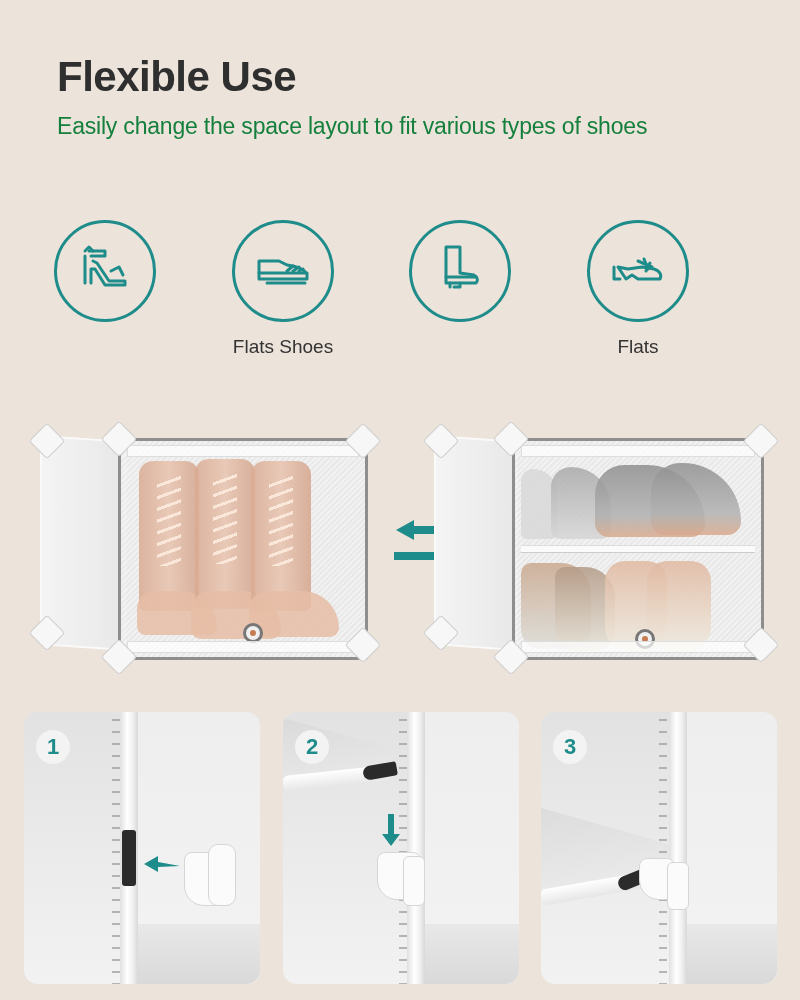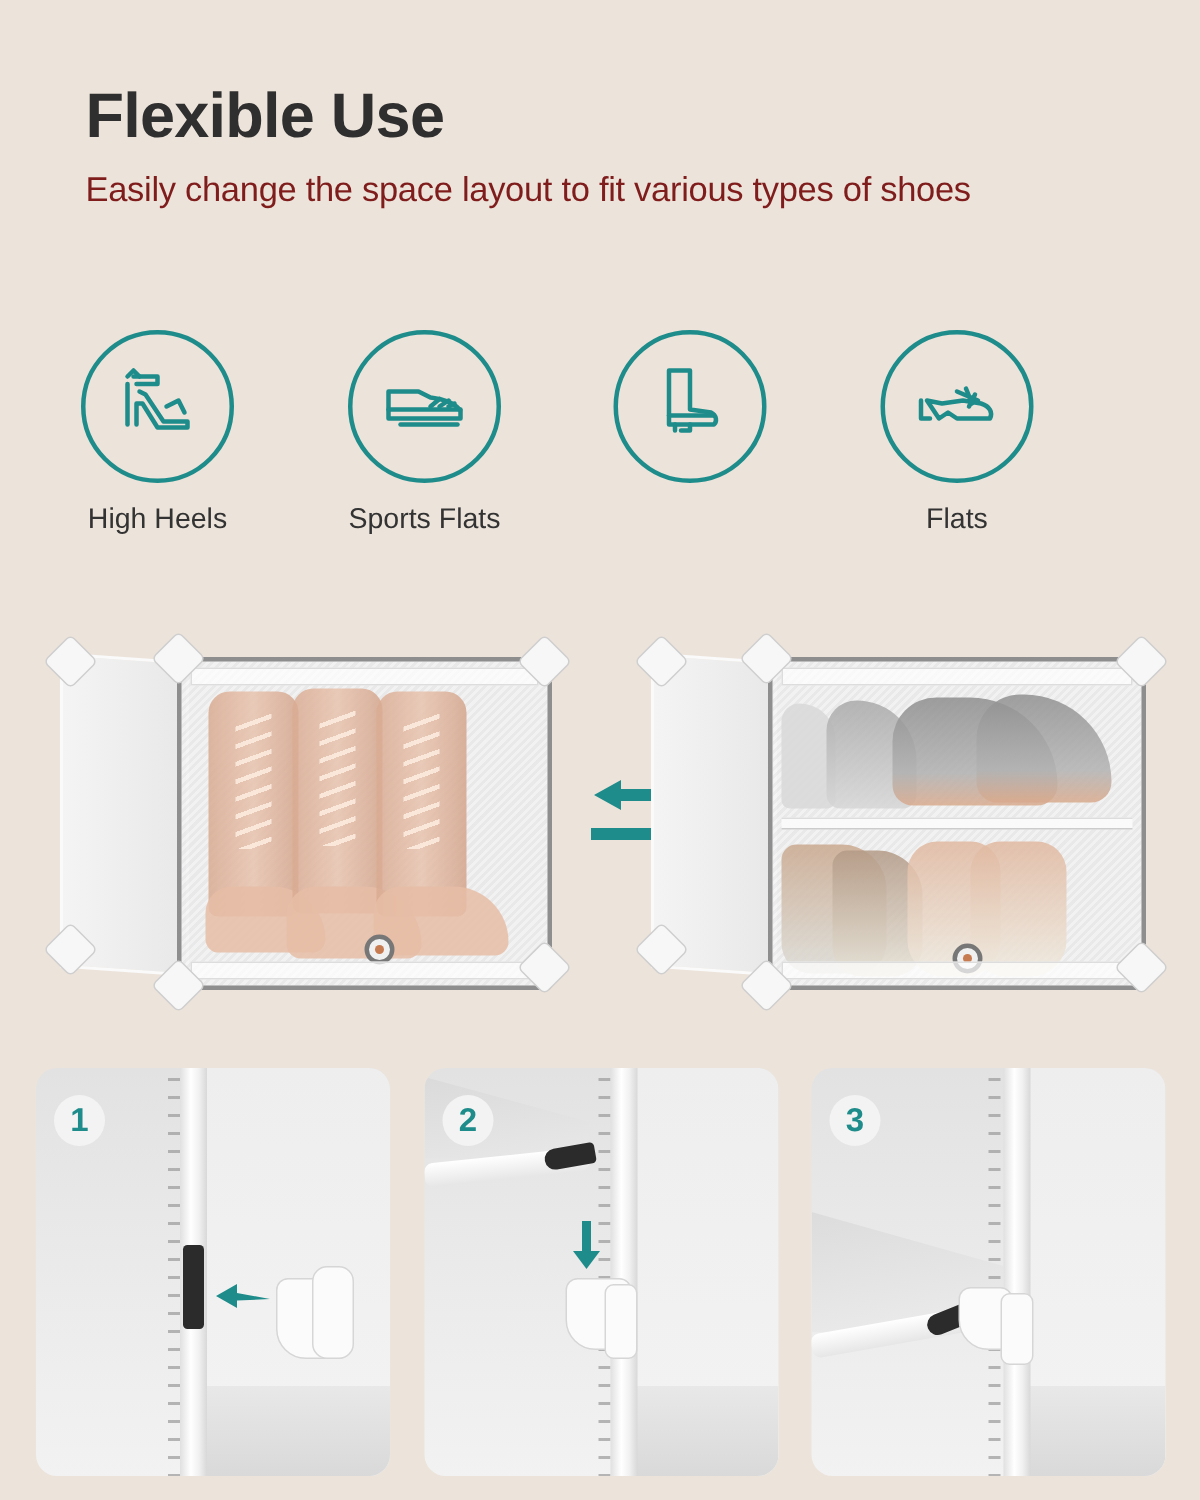--- a/index.html
+++ b/index.html
@@ -1,20 +1,20 @@
 <!DOCTYPE html>
 <html><head>
 <meta charset="utf-8">
 <style>
   * { box-sizing: border-box; margin: 0; padding: 0; }
   html, body { width: 800px; height: 1000px; overflow: hidden; }
   body { background: #ece3da; font-family: "Liberation Sans", "DejaVu Sans", sans-serif; color: #333; position: relative; }
 
   .title { position: absolute; left: 57px; top: 53px; font-size: 42px; font-weight: 700; color: #2f2f2f; letter-spacing: -0.5px; }
-  .subtitle { position: absolute; left: 57px; top: 113px; font-size: 23px; color: #7f1d1d; letter-spacing: -0.2px; }
+  .subtitle { position: absolute; left: 57px; top: 113px; font-size: 23px; color: #15803d; letter-spacing: -0.2px; }
 
   .icons-row { position: absolute; top: 220px; left: 0; width: 800px; height: 150px; }
   .icon-item { position: absolute; width: 170px; text-align: center; }
   .icon-circle { width: 102px; height: 102px; border: 3px solid #1e8c8a; border-radius: 50%; margin: 0 auto; display: flex; align-items: center; justify-content: center; }
   .icon-circle svg { width: 60px; height: 60px; }
   .icon-label { margin-top: 14px; font-size: 19px; color: #333; }
 
   .cabinet { position: absolute; }
   .cab-side { position: absolute; background: linear-gradient(90deg, #f4f4f4, #e8e8e8); border: 2px solid #fafafa; }
   .cab-front { position: absolute; background: rgba(238,238,240,0.85); border: 3px solid #8e8e8e; border-radius: 3px; overflow: hidden;
@@ -58,34 +58,33 @@
   <div class="icon-item" style="left:20px;">
     <div class="icon-circle">
       <svg viewBox="0 0 60 60" fill="none" stroke="#1e8c8a" stroke-width="3" stroke-linecap="round" stroke-linejoin="round">
         <path d="M10 10 L14 6 L18 10"></path>
           <path d="M14 10 L30 10 L30 15 L16 15"></path>
         <path d="M10 15 L10 42"></path>
           <path d="M18 20 L22 22 L34 40 L50 40 L50 44 L30 44 L20 28 L16 28 L16 42"></path>
         <path d="M36 30 L44 26 L48 34"></path>
       </svg>
     </div>
-    <div class="icon-label">High Heels</div>
   </div>
   <div class="icon-item" style="left:198px;">
     <div class="icon-circle">
       <svg viewBox="0 0 60 60" fill="none" stroke="#1e8c8a" stroke-width="3" stroke-linecap="round" stroke-linejoin="round">
         <path d="M6 20 L6 38 L54 38 L54 33 C50 27 42 25 34 24 L26 20 Z"></path>
         <path d="M6 32 L54 32"></path>
           <path d="M34 30 L40 25"></path>
           <path d="M40 30 L46 26"></path>
           <path d="M46 30 L50 28"></path>
         <path d="M14 42 L52 42"></path>
       </svg>
     </div>
-    <div class="icon-label">Sports Flats</div>
+    <div class="icon-label">Flats Shoes</div>
   </div>
   <div class="icon-item" style="left:375px;">
     <div class="icon-circle">
       <svg viewBox="0 0 60 60" fill="none" stroke="#1e8c8a" stroke-width="3" stroke-linecap="round" stroke-linejoin="round">
         <path d="M16 6 L30 6 L30 32 L44 34 C48 36 48 40 46 42 L16 42 Z"></path>
         <path d="M16 36 L46 36"></path>
           <path d="M20 42 L20 46 M24 46 L30 46 L30 42"></path>
       </svg>
     </div>
   </div>

